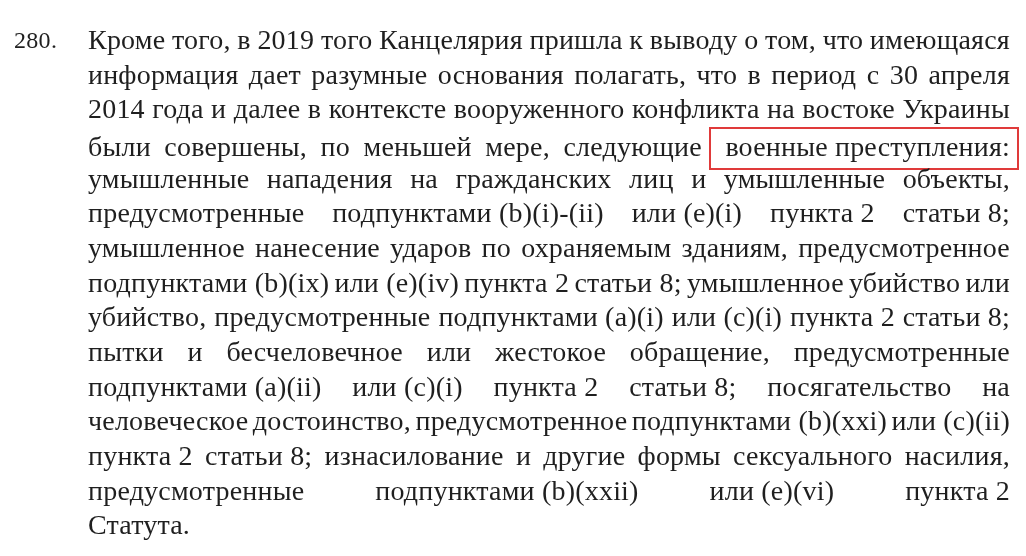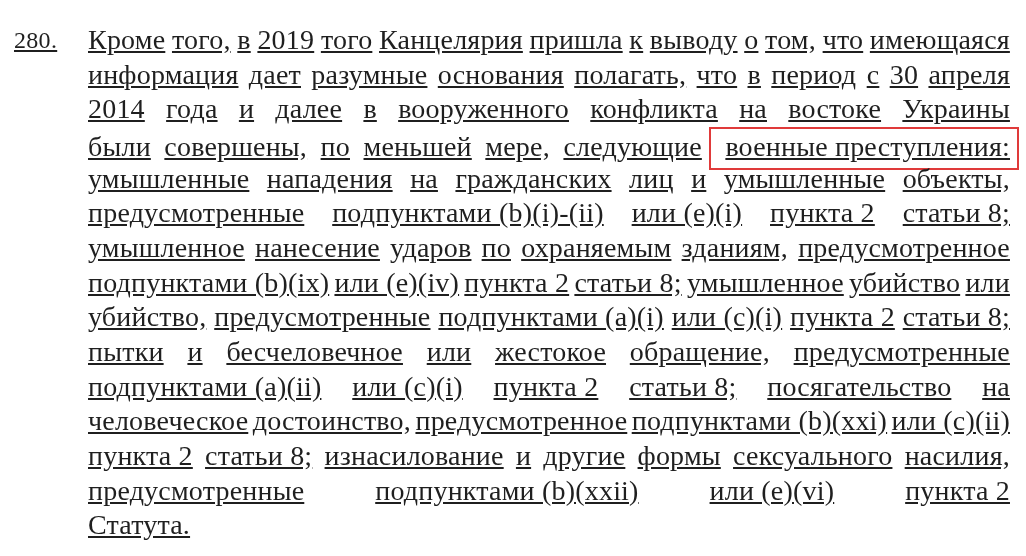--- a/index.html
+++ b/index.html
@@ -12,21 +12,20 @@
     height: 556px;
     overflow: hidden;
     font-family: "Liberation Serif", "DejaVu Serif", serif;
   }
   .page {
     box-sizing: border-box;
     width: 1026px;
     height: 556px;
     padding: 23px 16px 0 14px;
     background: #ffffff;
-    text-decoration: underline;
   }
   .para-row {
     display: flex;
     align-items: flex-start;
   }
   .para-num {
     flex: 0 0 74px;
     font-size: 24px;
     line-height: 34.66px;
     letter-spacing: 0.3px;
@@ -91,20 +90,21 @@
           <span class="chunk">с</span>
           <span class="chunk">30</span>
           <span class="chunk">апреля</span>
         </div>
         <div class="line">
           <span class="chunk">2014</span>
           <span class="chunk">года</span>
           <span class="chunk">и</span>
           <span class="chunk">далее</span>
           <span class="chunk">в</span>
+          <span class="chunk">контексте</span>
           <span class="chunk">вооруженного</span>
           <span class="chunk">конфликта</span>
           <span class="chunk">на</span>
           <span class="chunk">востоке</span>
           <span class="chunk">Украины</span>
         </div>
         <div class="line">
           <span class="chunk">были</span>
           <span class="chunk">совершены,</span>
           <span class="chunk">по</span>

